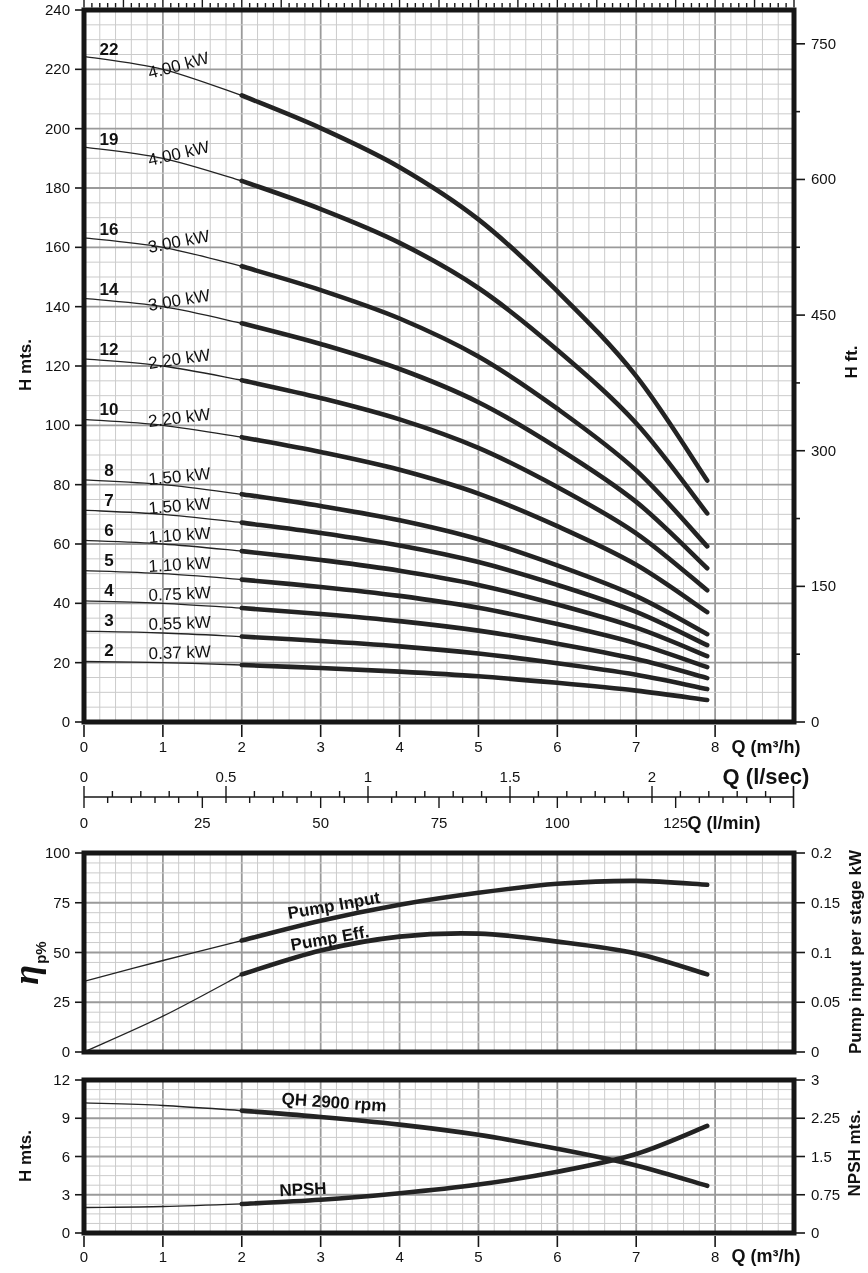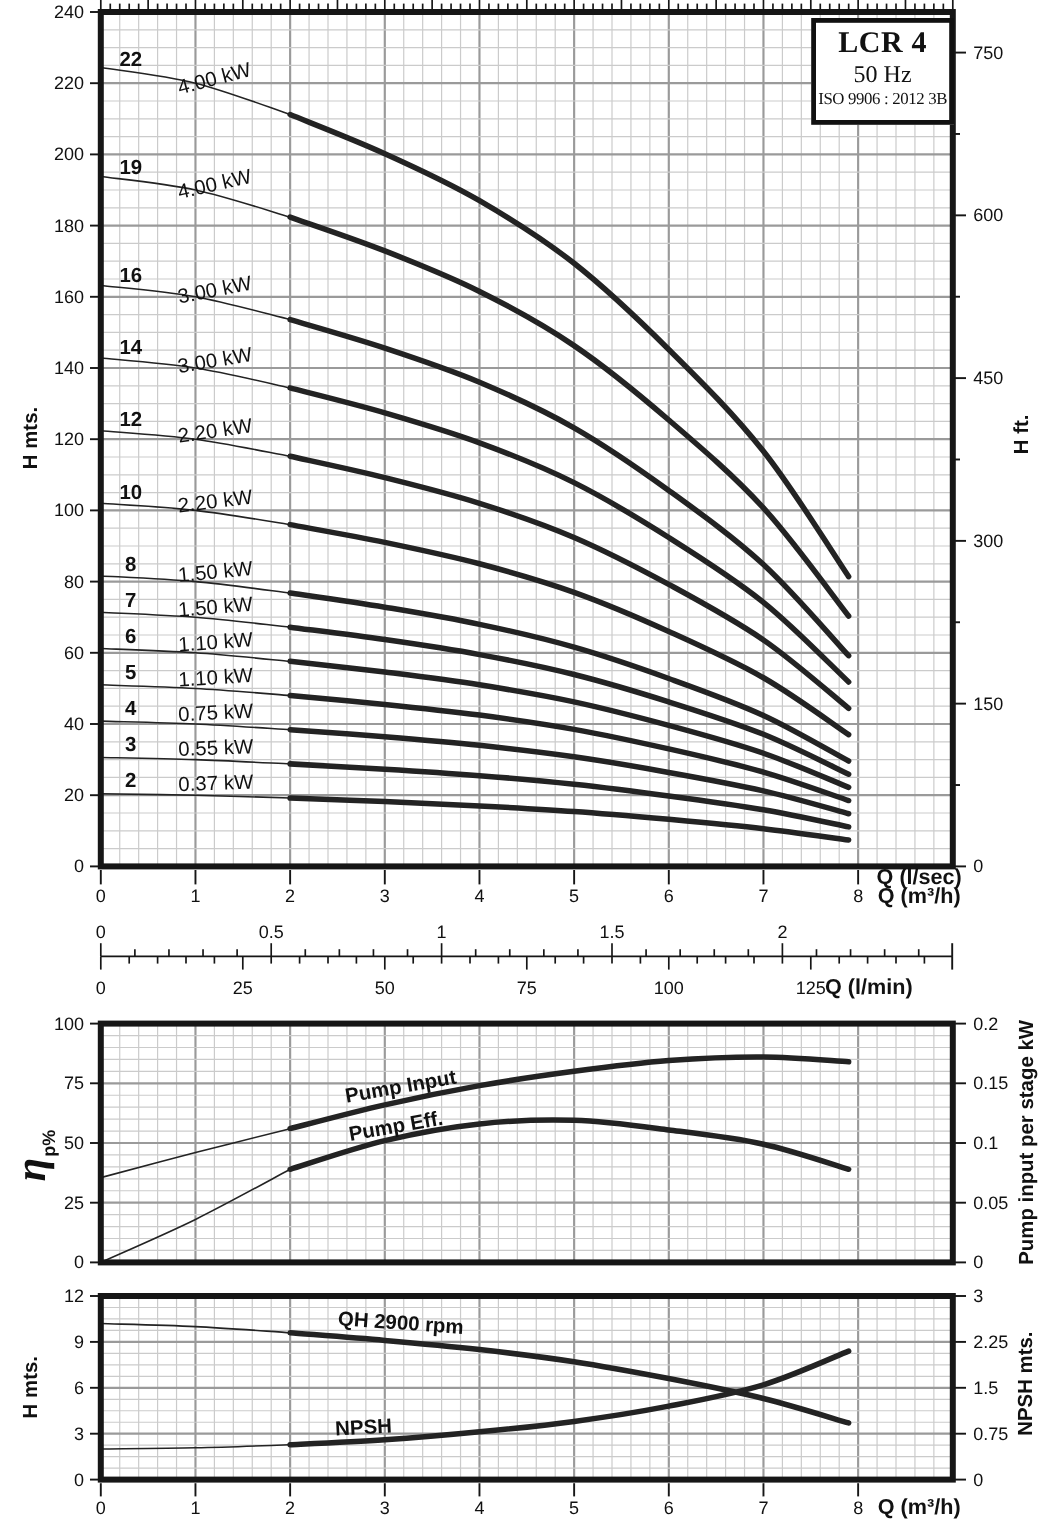--- a/index.html
+++ b/index.html
@@ -604,30 +604,25 @@
         <text x="478.44444444444446" y="1262" text-anchor="middle" class="tk">5</text>
         <line x1="557.3333333333333" y1="1236" x2="557.3333333333333" y2="1247" stroke="#161616" stroke-width="1.6"></line>
         <text x="557.3333333333333" y="1262" text-anchor="middle" class="tk">6</text>
         <line x1="636.2222222222222" y1="1236" x2="636.2222222222222" y2="1247" stroke="#161616" stroke-width="1.6"></line>
         <text x="636.2222222222222" y="1262" text-anchor="middle" class="tk">7</text>
         <line x1="715.1111111111111" y1="1236" x2="715.1111111111111" y2="1247" stroke="#161616" stroke-width="1.6"></line>
         <text x="715.1111111111111" y="1262" text-anchor="middle" class="tk">8</text>
       </g>
     </svg>
 
-  <div class="titlebox">
-    <div class="tb1">LCR 4</div>
-    <div class="tb2">50 Hz</div>
-    <div class="tb3">ISO 9906 : 2012 3B</div>
-  </div>
 
   <div class="ov vert" style="left:26px;top:365px">H mts.</div>
   <div class="ov vert" style="left:852px;top:362px">H ft.</div>
   <div class="ov" style="left:766px;top:747px;font-size:18px">Q (m³/h)</div>
-  <div class="ov" style="left:766px;top:731px;font-size:18px">Q (l/sec)</div>
+  <div class="ov" style="left:766px;top:777px;font-size:22px">Q (l/sec)</div>
   <div class="ov" style="left:724px;top:823px;font-size:18px">Q (l/min)</div>
   <div class="ov vert" style="left:27px;top:963px"><span class="eta">η</span><span class="etasub">p%</span></div>
   <div class="ov vert" style="left:856px;top:952px">Pump input per stage kW</div>
   <div class="ov vert" style="left:26px;top:1156px">H mts.</div>
   <div class="ov vert" style="left:855px;top:1153px">NPSH mts.</div>
   <div class="ov" style="left:766px;top:1256px;font-size:18px">Q (m³/h)</div>
 
   <div class="ov" style="left:334px;top:906px;--r:-10deg">Pump Input</div>
   <div class="ov" style="left:330px;top:939px;--r:-10deg">Pump Eff.</div>
   <div class="ov" style="left:334px;top:1103px;--r:4deg">QH 2900 rpm</div>

